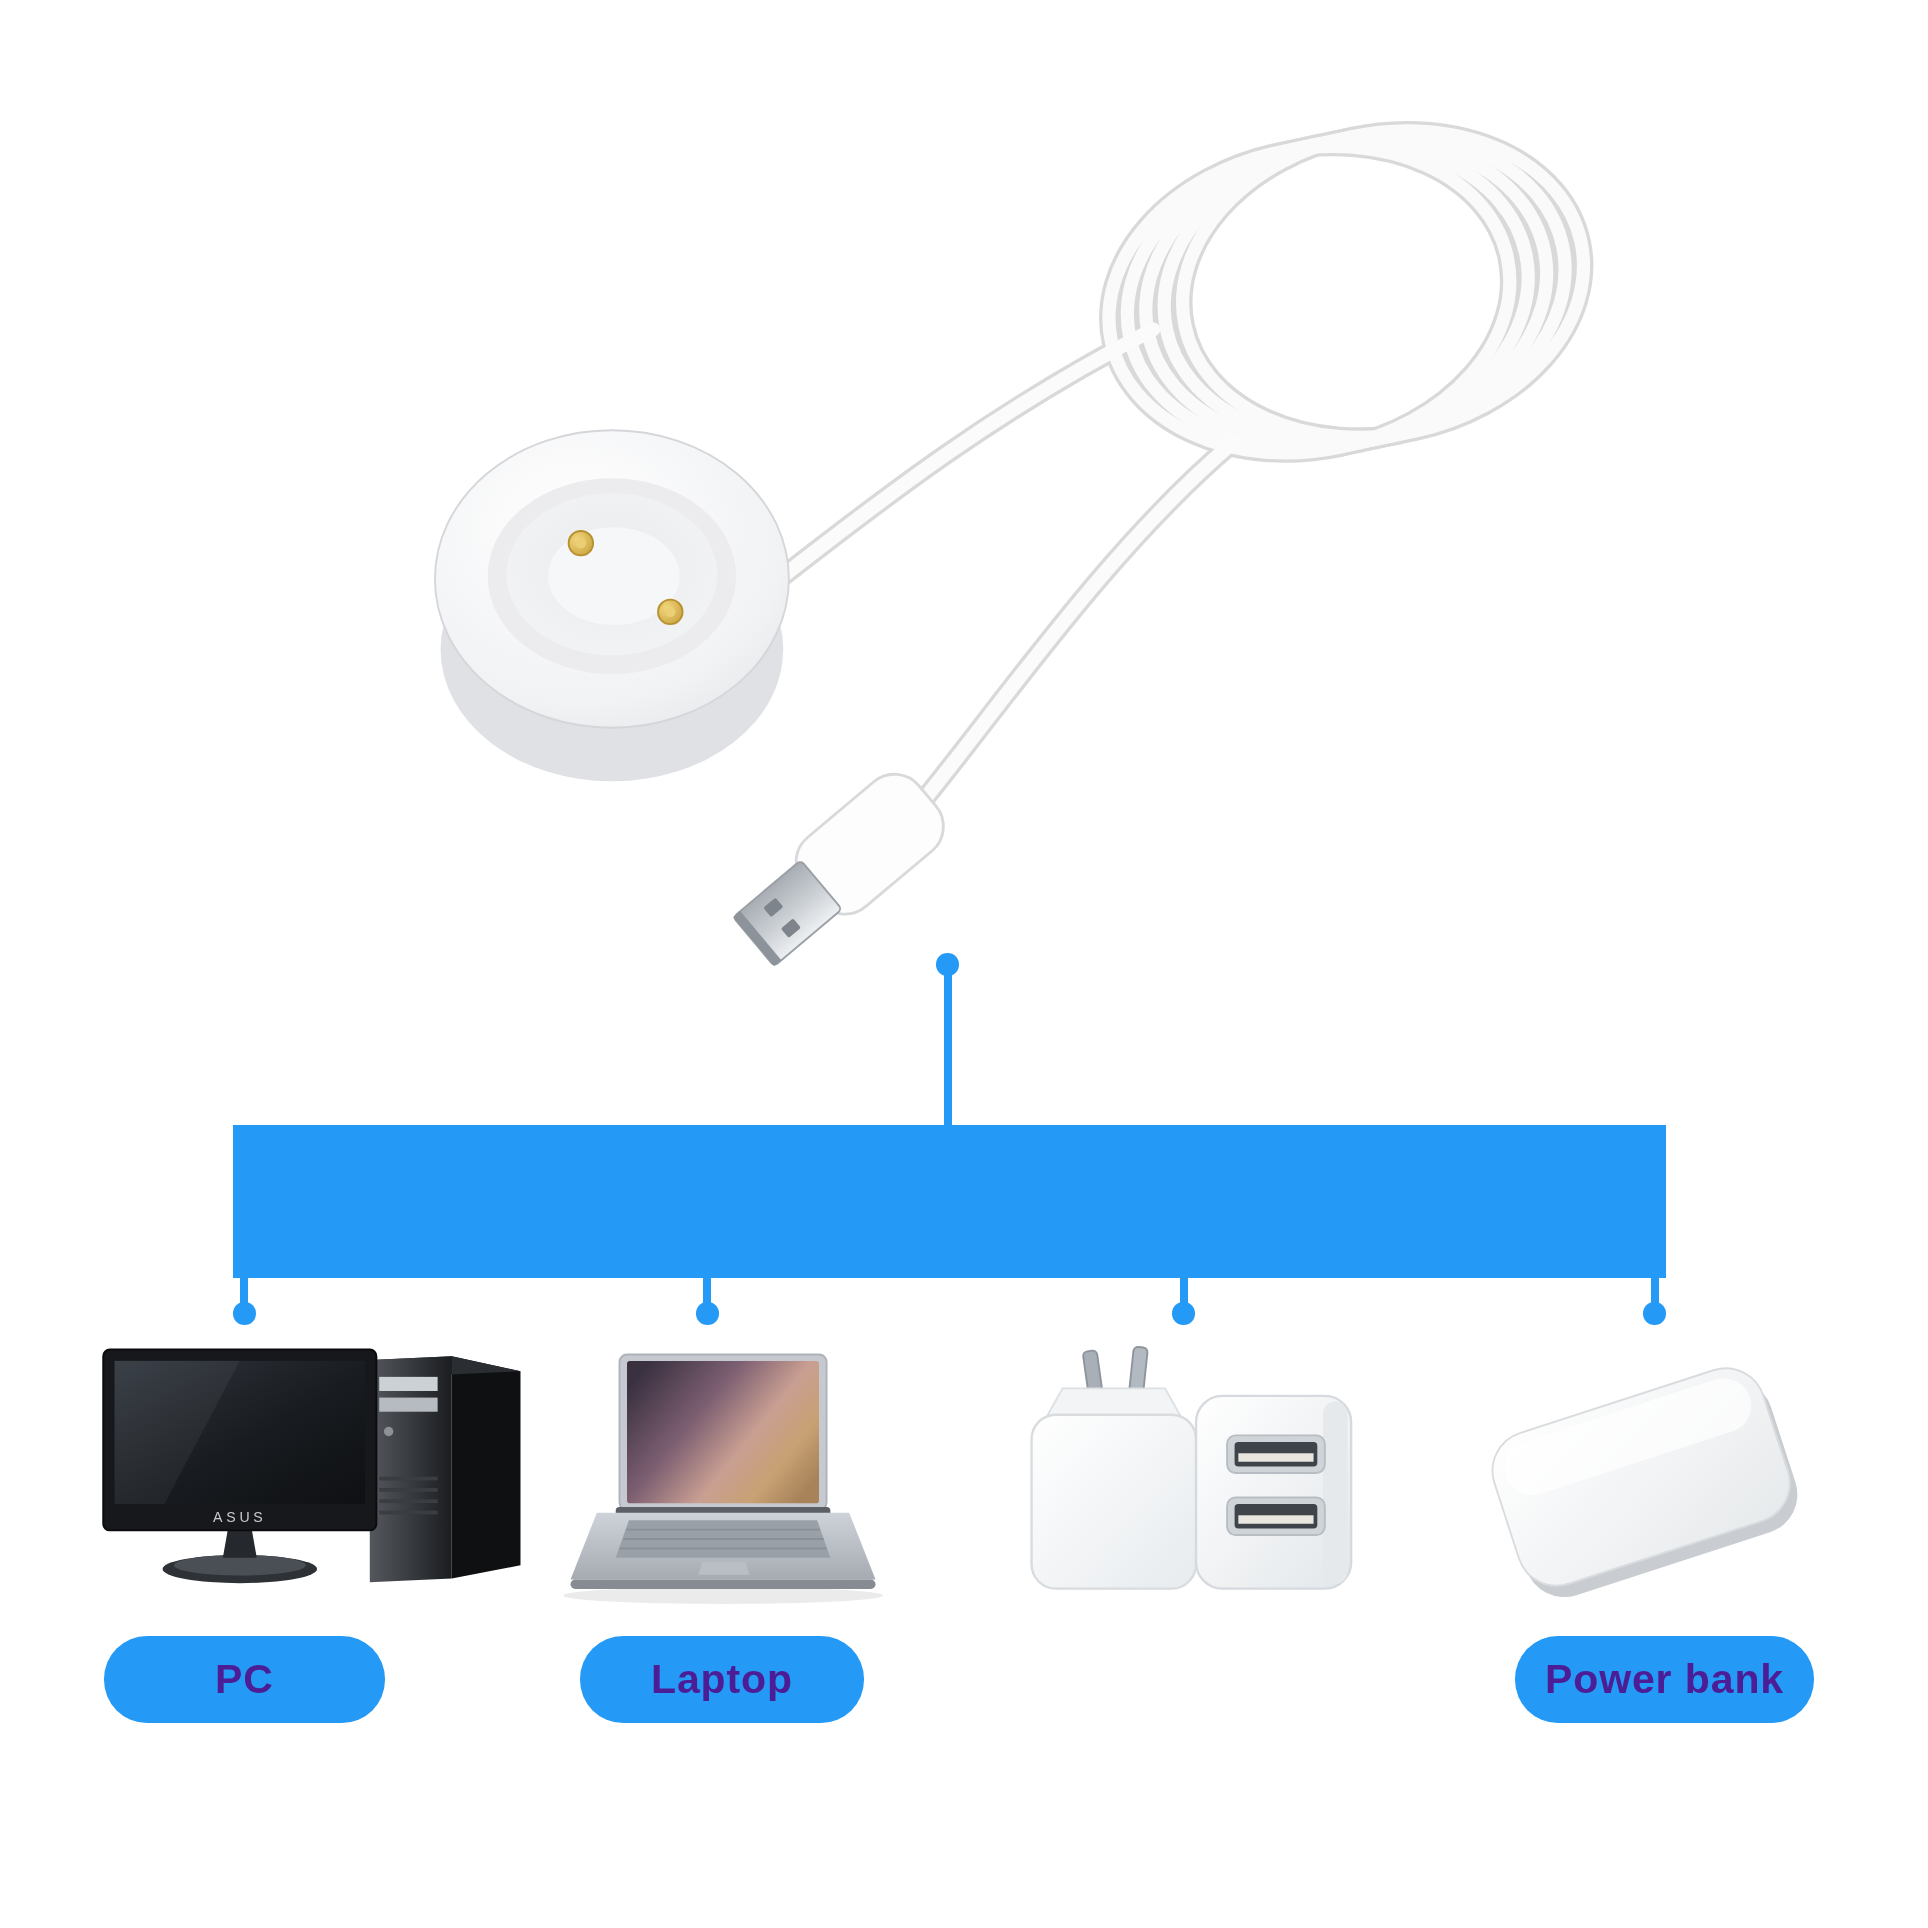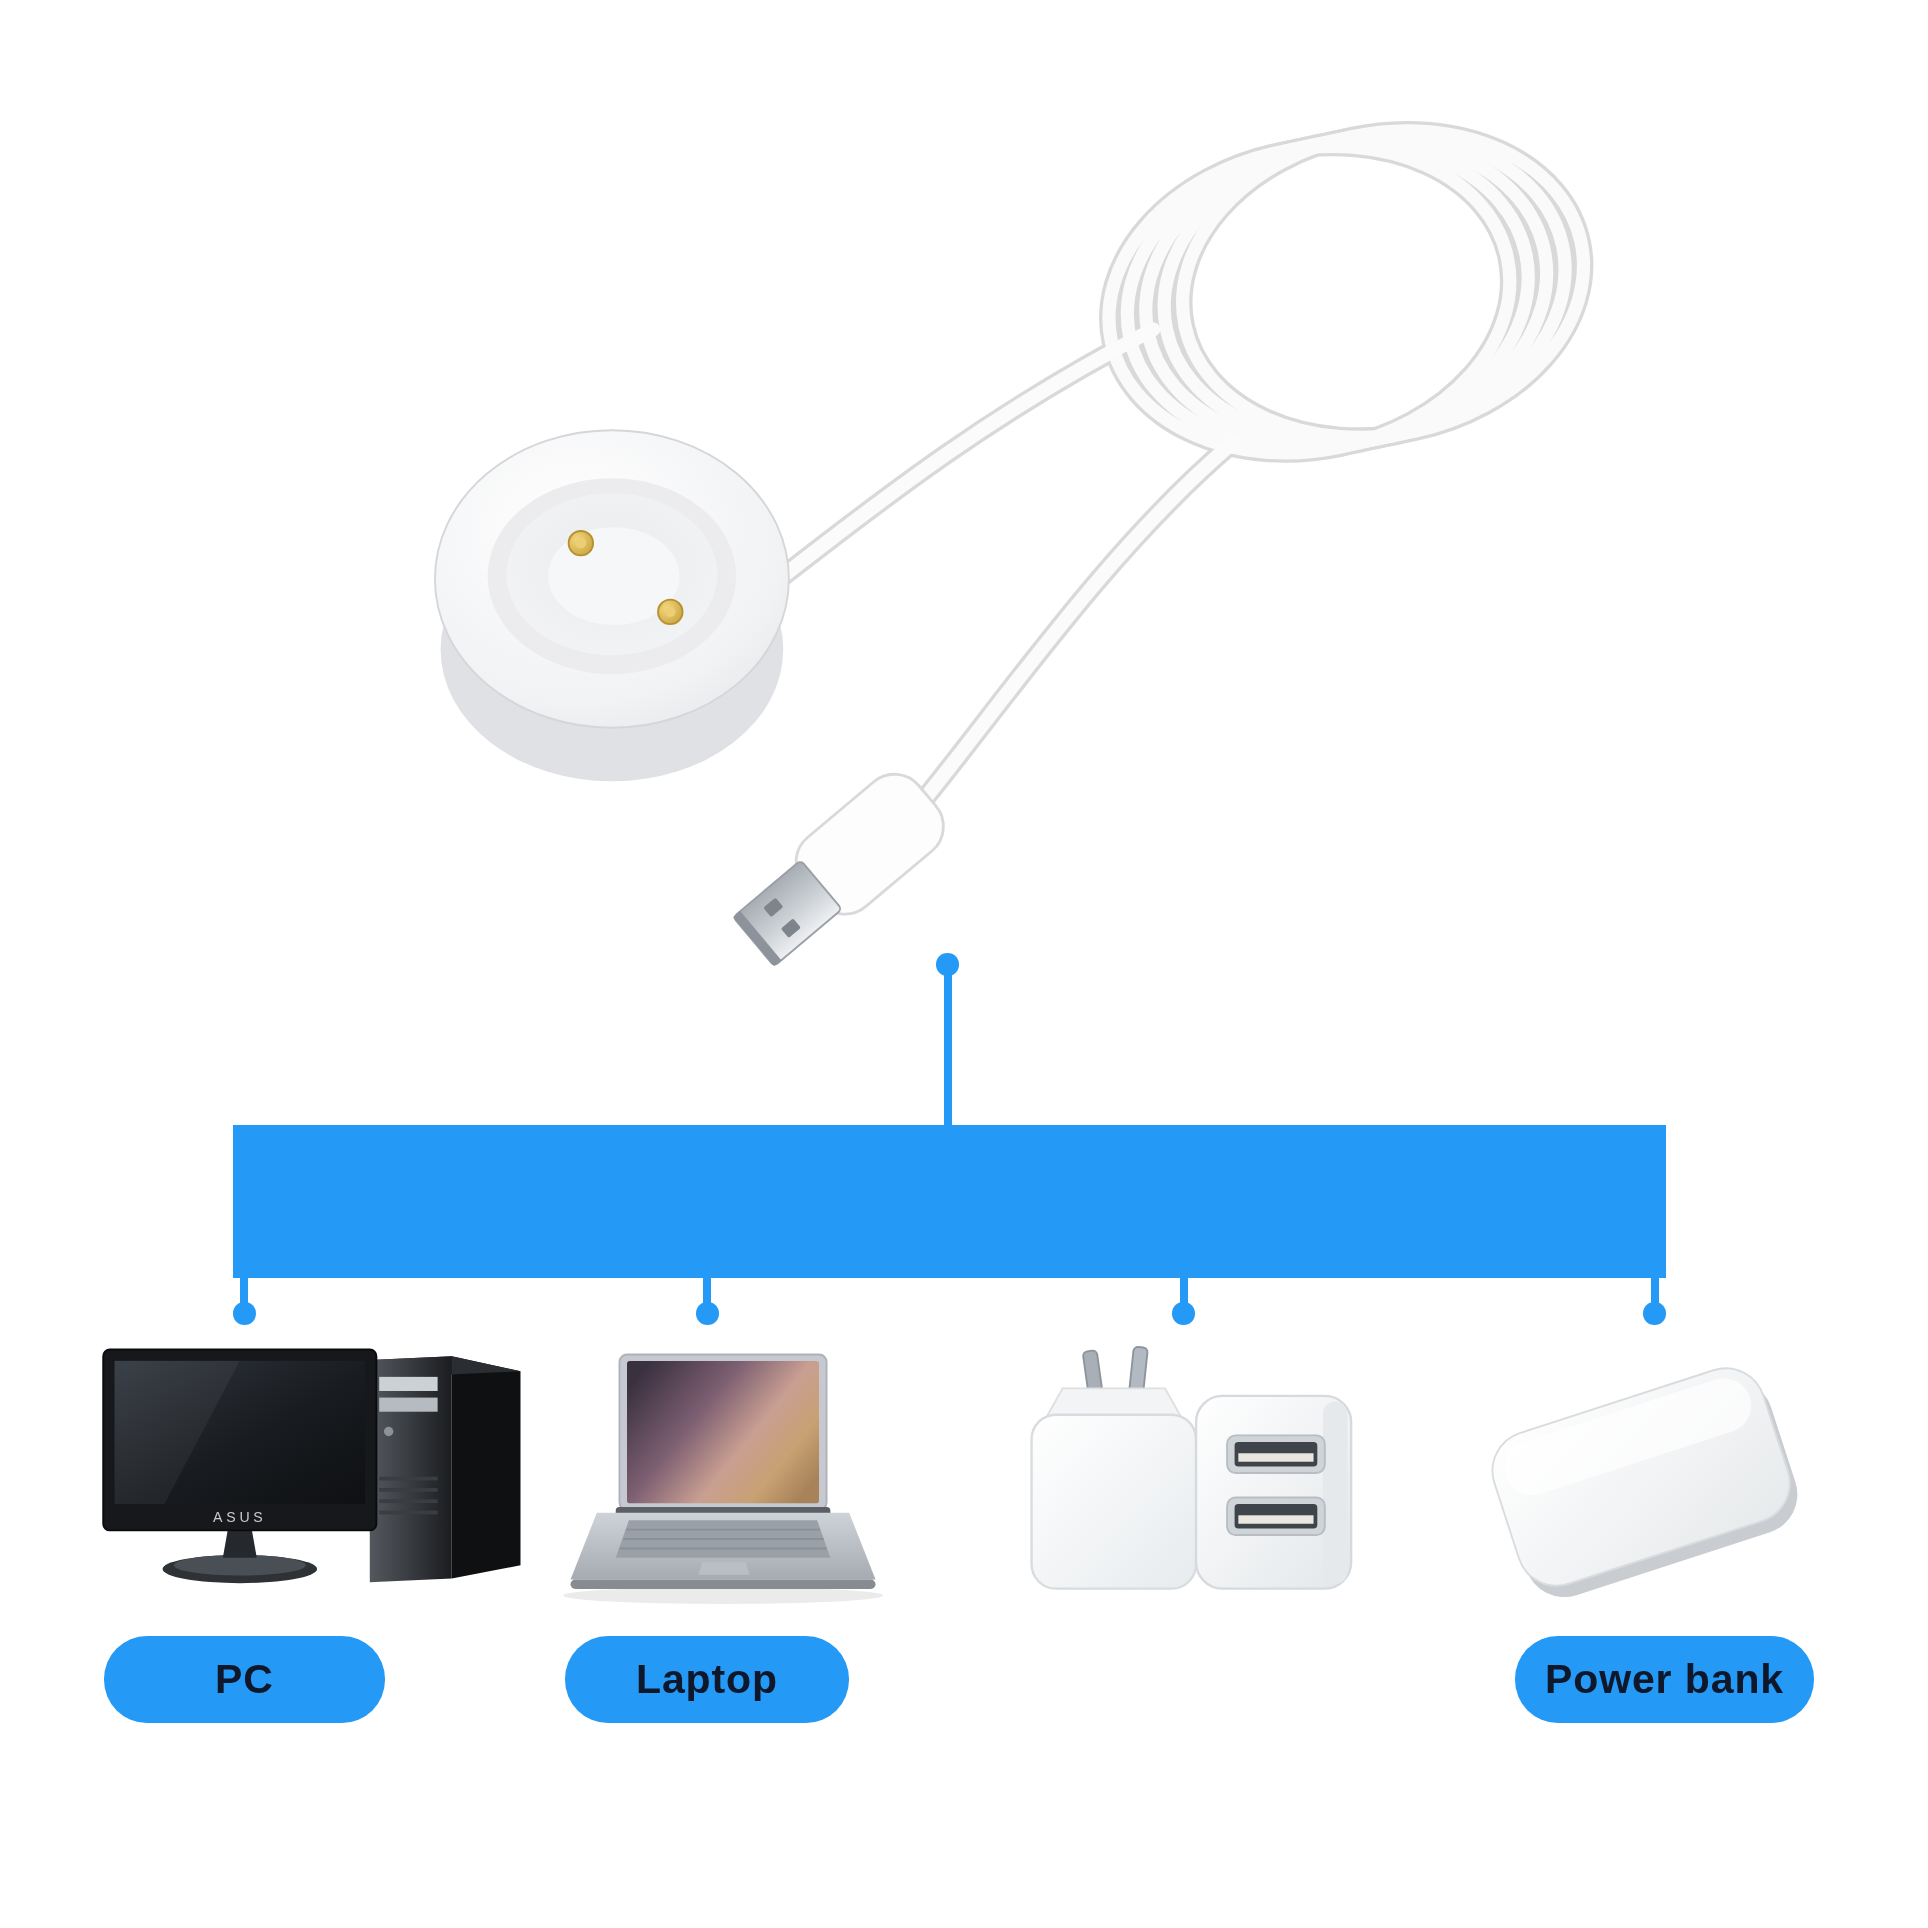--- a/index.html
+++ b/index.html
@@ -16,21 +16,21 @@
     position: absolute; width: 22.6px; height: 22.6px; border-radius: 50%;
     background: var(--accent);
   }
   .vline { position: absolute; width: 7.5px; background: var(--accent); }
   .bar {
     position: absolute; left: 233px; top: 1125px; width: 1433px; height: 153px;
     background: var(--accent);
   }
   .pill {
     position: absolute; top: 1636px; height: 87px; border-radius: 43px;
-    background: var(--accent); color: #0f172a;
+    background: var(--accent); color: #4c1d95;
     display: flex; align-items: center; justify-content: center;
     font-size: 41px; font-weight: 700; letter-spacing: 0.9px;
   }
   svg { display: block; }
 </style>
 </head>
 <body>
 
 <div class="canvas">
 
@@ -230,17 +230,17 @@
       </linearGradient>
     </defs>
     <g transform="rotate(-18 200 170)">
       <rect x="52" y="98" width="300" height="168" rx="42" fill="#c9cdd1"></rect>
       <rect x="48" y="84" width="300" height="168" rx="42" fill="url(#pbg)" stroke="#d9dcdf" stroke-width="2"></rect>
       <rect x="62" y="94" width="272" height="58" rx="29" fill="#ffffff" opacity="0.7"></rect>
     </g>
   </svg>
 
   <div class="pill" style="left:104px;width:281px">PC</div>
-  <div class="pill" style="left:565px;width:284px">Laptop</div>
+  <div class="pill" style="left:580px;width:284px">Laptop</div>
   <div class="pill" style="left:1515px;width:299px">Power bank</div>
 
 </div>
 
 
 </body></html>

